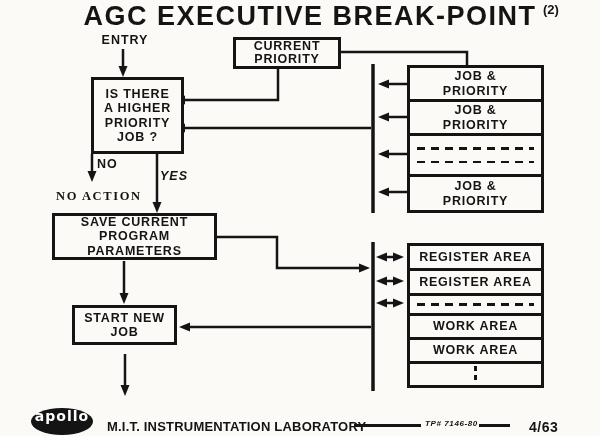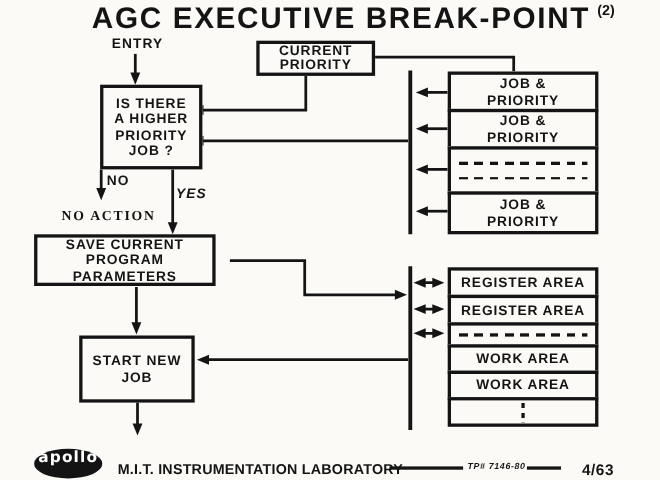--- a/index.html
+++ b/index.html
@@ -27,22 +27,22 @@
 
   .node{
     position:absolute;z-index:2;background:var(--paper);
     border:3px solid var(--ink);
     display:flex;align-items:center;justify-content:center;text-align:center;
     font-size:12.5px;font-weight:bold;letter-spacing:0.8px;line-height:14.5px;
     white-space:pre-line;
   }
   #box-current{left:233px;top:37px;width:108px;height:32px;line-height:13.5px;}
   #box-question{left:79px;top:77px;width:93px;height:77px;margin-left:12px;}
-  #box-save{left:31px;top:213px;width:165px;height:47px;}
-  #box-start{left:72px;top:305px;width:105px;height:61px;}
+  #box-save{left:52px;top:213px;width:165px;height:47px;}
+  #box-start{left:72px;top:305px;width:105px;height:40px;}
 
   .flabel{
     position:absolute;z-index:2;font-size:12.5px;font-weight:bold;
     letter-spacing:1px;white-space:nowrap;
   }
   #lbl-entry{left:100px;top:33px;width:50px;text-align:center;}
   #lbl-no{left:97px;top:157px;}
   #lbl-yes{left:160px;top:169px;font-style:italic;}
   #lbl-noaction{left:56px;top:189px;letter-spacing:1.6px;font-family:Liberation Serif, serif;}
 

